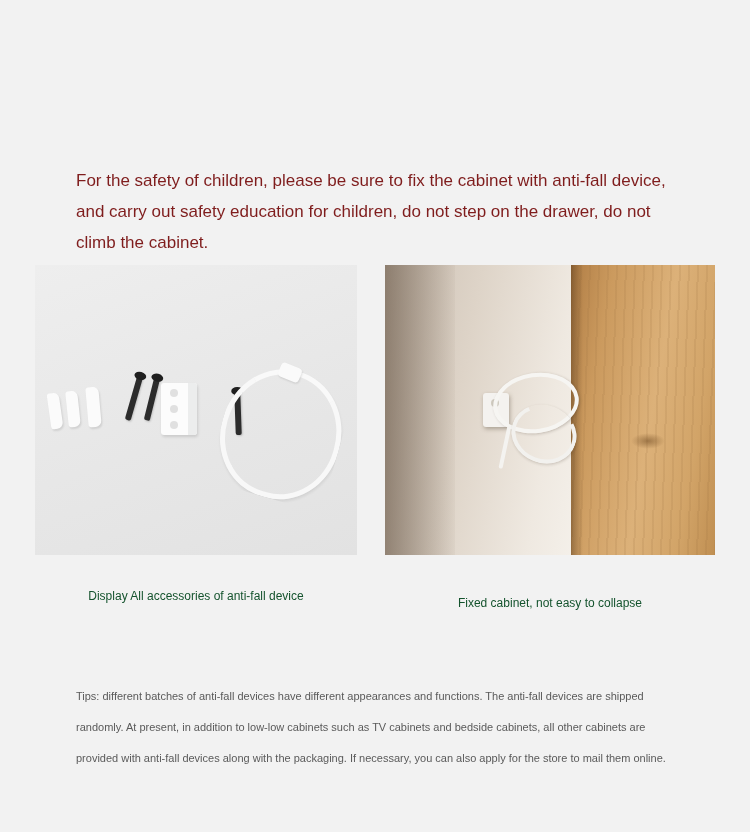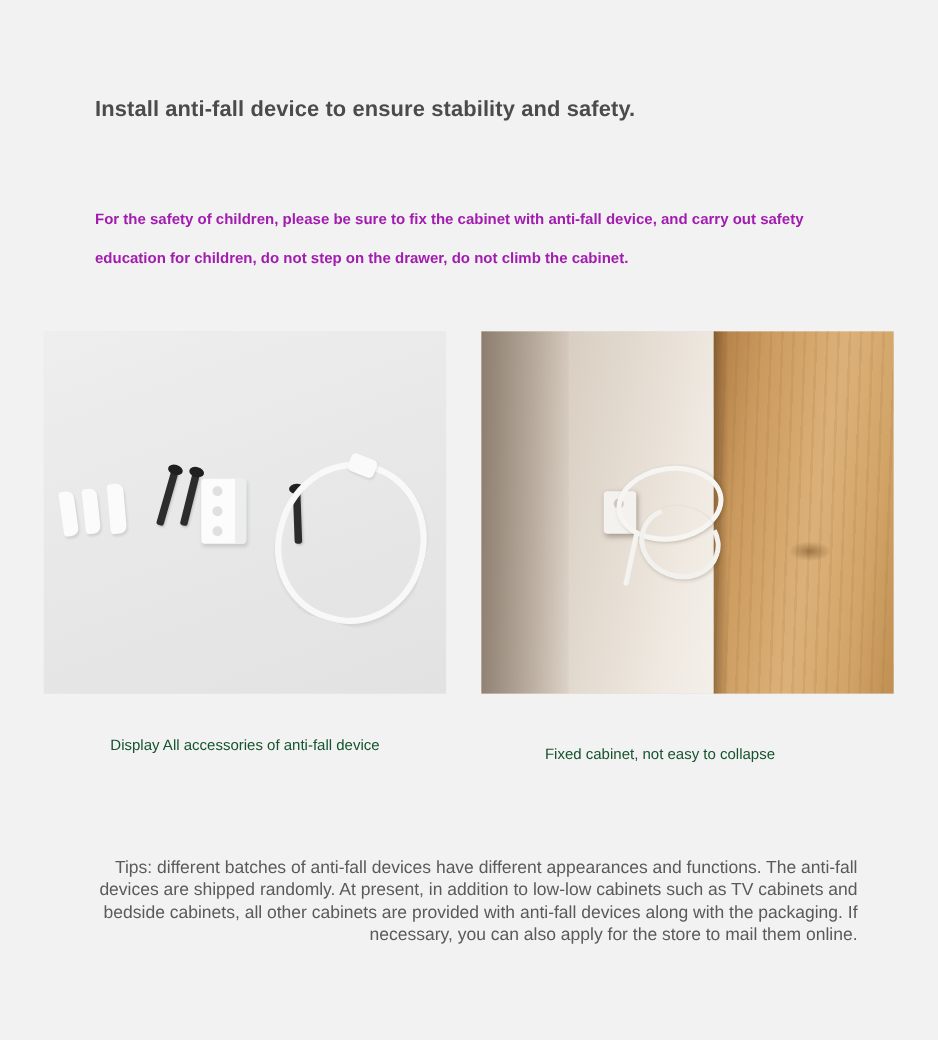--- a/index.html
+++ b/index.html
@@ -26,24 +26,23 @@
     font-size: 17.5px;
     line-height: 26px;
     color: #4b4b4b;
     letter-spacing: 0.1px;
   }
   .intro {
     position: absolute;
     left: 76px;
     top: 148px;
     width: 600px;
-    font-size: 12px;
+    font-size: 17px;
     line-height: 31px;
-    color: #a21caf;
-    font-weight: bold;
+    color: #7f1d1d;
   }
   .figures {
     position: absolute;
     left: 0;
     top: 265px;
     width: 750px;
     height: 292px;
   }
   .fig {
     position: absolute;
@@ -233,41 +232,39 @@
     line-height: 16px;
     color: #14532d;
     text-align: center;
   }
   .caption-left {
     left: 35px;
     top: 588px;
     width: 322px;
   }
   .caption-right {
-    left: 363px;
+    left: 385px;
     top: 595px;
     width: 330px;
   }
   .tips {
     position: absolute;
     left: 76px;
     top: 670px;
     width: 610px;
-    font-size: 14px;
-    line-height: 18px;
+    font-size: 11px;
+    line-height: 31px;
     color: #5a5a5a;
-    text-align: right;
   }
 </style>
 </head>
 <body>
 
 <div class="page">
 
-  <h1 class="heading">Install anti-fall device to ensure stability and safety.</h1>
 
   <p class="intro">For the safety of children, please be sure to fix the cabinet with anti-fall device, and carry out safety education for children, do not step on the drawer, do not climb the cabinet.</p>
 
   <div class="figures">
 
     <div class="fig fig-left">
       <div class="tray"></div>
       <div class="plug p1"></div>
       <div class="plug p2"></div>
       <div class="plug p3"></div>

